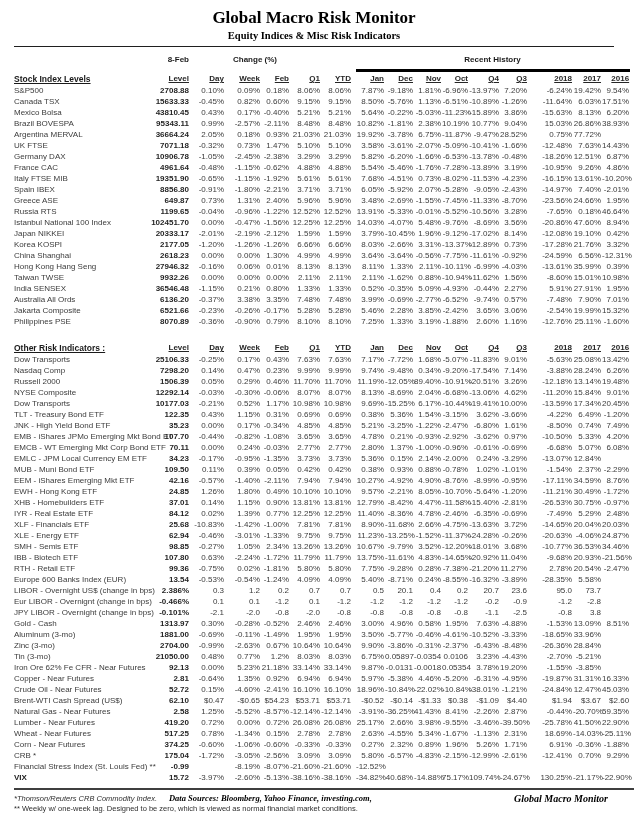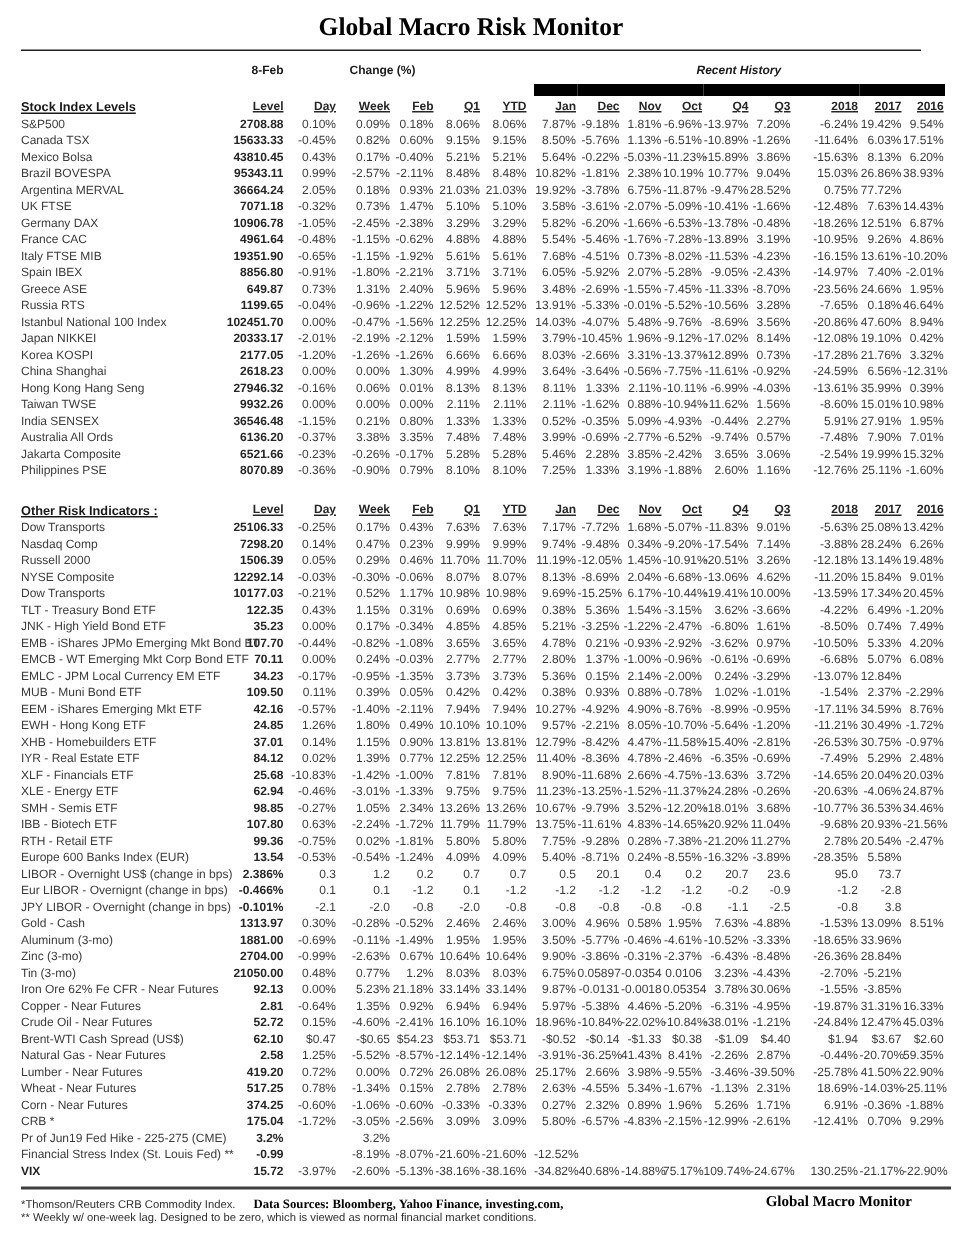--- a/index.html
+++ b/index.html
@@ -10,35 +10,36 @@
   .toprule{border:none;border-top:1.5px solid #1f1f1f;margin:5px 0 6px 0;}
   table{border-collapse:collapse;table-layout:fixed;width:616px;font-size:8px;}
   td{padding:0 1px 0 0;margin:0;white-space:nowrap;text-align:right;height:11px;line-height:11px;overflow:visible;}
   td.nm{text-align:left;padding-left:0;color:#3b3b3b;}
   td.nm.bold{font-weight:bold;color:#222;}
   td.lvl{font-weight:bold;color:#262626;}
   td.colhead{font-weight:bold;color:#262626;text-decoration:underline;}
   td.sec-label{font-weight:bold;color:#1a1a1a;text-decoration:underline;text-align:left;font-size:8.5px;}
   td.grp{font-weight:bold;color:#1a1a1a;}
   td.grp.center{text-align:center;}
-  td.recent{border-bottom:8px solid #000000;padding-bottom:1px;font-style:italic;}
+  td.recent{border-bottom:3px solid #000000;padding-bottom:1px;}
   tr.group-row td{height:15px;line-height:13px;vertical-align:top;}
   tr.colheader-row td{height:13px;line-height:12px;vertical-align:bottom;margin-top:48px;}
   tr.spacer td{height:14px;}
   .botrule{border:none;border-top:2px solid #3f3f3f;margin:5px 0 3px 0;width:620px;}
   .footer{font-size:7.5px;color:#2e2e2e;}
-  .foot-line1{display:flex;justify-content:space-between;align-items:center;}
+  .foot-line1{display:flex;justify-content:space-between;align-items:flex-start;font-style:italic;}
   .foot-note-bold{font-family:"Liberation Serif",serif;font-weight:bold;color:#000;font-size:8.5px;margin-left:12px;}
   .brand{font-family:"Liberation Serif",serif;font-weight:bold;color:#000;font-size:10px;margin-right:6px;}
 </style>
 </head>
 <body>
 
 <div class="page">
   <div class="title">Global Macro Risk Monitor</div>
+  <div class="subtitle">Equity Indices &amp; Misc Risk Indicators</div>
   <hr class="toprule">
 
   <table>
     <colgroup>
       <col style="width:132px">
         <col style="width:44px">
         <col style="width:35px">
         <col style="width:36px">
       <col style="width:29px">
         <col style="width:31px">
@@ -599,21 +600,21 @@
           <td class="nm">Russell 2000</td>
           <td class="lvl">1506.39</td>
           <td>0.05%</td>
           <td>0.29%</td>
           <td>0.46%</td>
           <td>11.70%</td>
           <td>11.70%</td>
           <td></td>
           <td>11.19%</td>
           <td>-12.05%</td>
-          <td>1.45%</td>
+          <td>89.40%</td>
           <td>-10.91%</td>
           <td>-20.51%</td>
           <td>3.26%</td>
           <td></td>
           <td>-12.18%</td>
           <td>13.14%</td>
           <td>19.48%</td>
         </tr>
         <tr>
           <td class="nm">NYSE Composite</td>
@@ -1122,21 +1123,21 @@
           <td>5.23%</td>
           <td>21.18%</td>
           <td>33.14%</td>
           <td>33.14%</td>
           <td></td>
           <td>9.87%</td>
           <td>-0.0131</td>
           <td>-0.0018</td>
           <td>0.05354</td>
           <td>3.78%</td>
-          <td>30.06%</td>
+          <td>19.20%</td>
           <td></td>
           <td>-1.55%</td>
           <td>-3.85%</td>
           <td></td>
         </tr>
         <tr>
           <td class="nm">Copper - Near Futures</td>
           <td class="lvl">2.81</td>
           <td>-0.64%</td>
           <td>1.35%</td>
@@ -1287,40 +1288,20 @@
           <td>5.80%</td>
           <td>-6.57%</td>
           <td>-4.83%</td>
           <td>-2.15%</td>
           <td>-12.99%</td>
           <td>-2.61%</td>
           <td></td>
           <td>-12.41%</td>
           <td>0.70%</td>
           <td>9.29%</td>
-        </tr>
-        <tr>
-          <td class="nm">Pr of Jun19 Fed Hike - 225-275  (CME)</td>
-          <td class="lvl">3.2%</td>
-          <td></td>
-          <td>3.2%</td>
-          <td></td>
-          <td></td>
-          <td></td>
-          <td></td>
-          <td></td>
-          <td></td>
-          <td></td>
-          <td></td>
-          <td></td>
-          <td></td>
-          <td></td>
-          <td></td>
-          <td></td>
-          <td></td>
         </tr>
         <tr>
           <td class="nm">Financial Stress Index (St. Louis Fed) **</td>
           <td class="lvl">-0.99</td>
           <td></td>
           <td>-8.19%</td>
           <td>-8.07%</td>
           <td>-21.60%</td>
           <td>-21.60%</td>
           <td></td>

